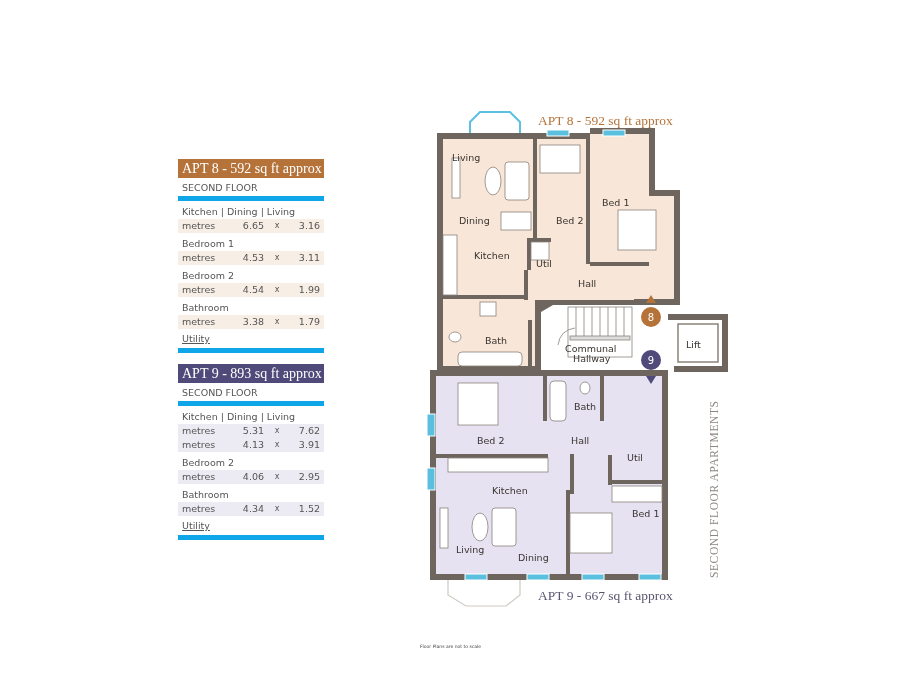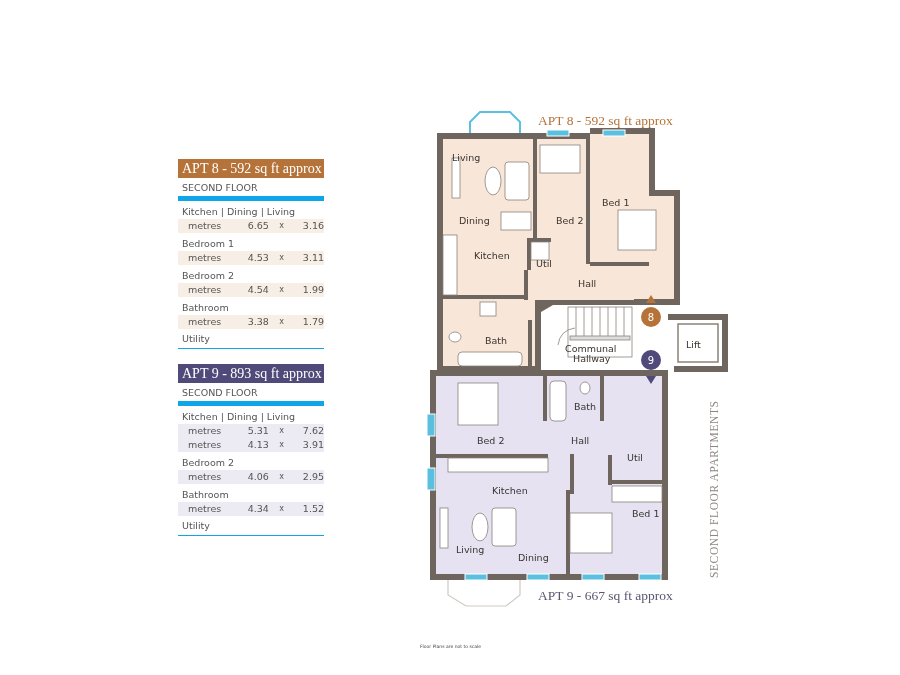--- a/index.html
+++ b/index.html
@@ -3,26 +3,26 @@
   <meta charset="utf-8">
   <style>
     html, body { margin:0; padding:0; background:#ffffff; }
     body { width:900px; height:675px; position:relative; overflow:hidden; font-family:"DejaVu Sans", sans-serif; }
     .spec { position:absolute; left:178px; width:146px; }
     .spec-head { height:19px; color:#fff; font-family:"Liberation Serif", serif; font-size:14px; line-height:19px; padding-left:4px; white-space:nowrap; }
     .spec-head .sq { font-size:14px; }
     .spec-floor { font-size:9.5px; color:#555; padding:4px 0 3px 4px; border-bottom:5px solid #0ea5e9; }
     .spec-room { font-size:9.5px; color:#555; padding:5px 0 1px 4px; line-height:12px; white-space:nowrap; }
     .spec-room small { font-size:7px; }
-    .spec-row { display:flex; font-size:9.5px; color:#555; height:14px; line-height:14px; padding-left:10px; }
+    .spec-row { display:flex; font-size:9.5px; color:#555; height:14px; line-height:14px; padding-left:4px; }
     .spec-row .u { width:52px; }
     .spec-row .a { width:30px; text-align:right; }
     .spec-row .x { width:26px; text-align:center; font-size:8px; }
     .spec-row .b { width:30px; text-align:right; }
-    .spec-util { font-size:9.5px; color:#555; padding:4px 0 4px 4px; border-bottom:1px solid #0ea5e9; }
+    .spec-util { font-size:9.5px; color:#555; padding:4px 0 4px 4px; border-bottom:5px solid #0ea5e9;text-decoration:underline; }
     .plan-title { position:absolute; font-family:"Liberation Serif", serif; font-size:13.5px; white-space:nowrap; }
     .vert { position:absolute; left:708px; top:578px; transform-origin:0 0; transform:rotate(-90deg); font-family:"Liberation Serif", serif; font-size:11.5px; letter-spacing:0.6px; color:#8e8680; white-space:nowrap; }
     .note { position:absolute; left:420px; top:644px; font-size:4.5px; color:#444; white-space:nowrap; }
     svg text { font-family:"DejaVu Sans", sans-serif; }
   </style>
 </head>
 <body>
 
 <div class="spec" style="top:159px;">
   <div class="spec-head" style="background:#b5733a;">

